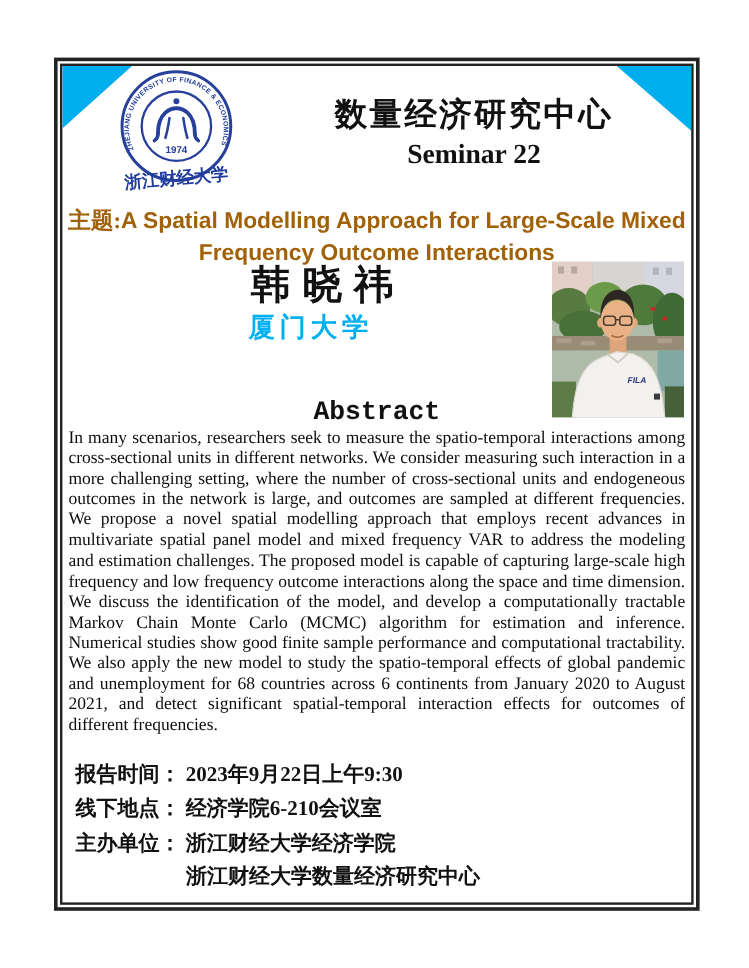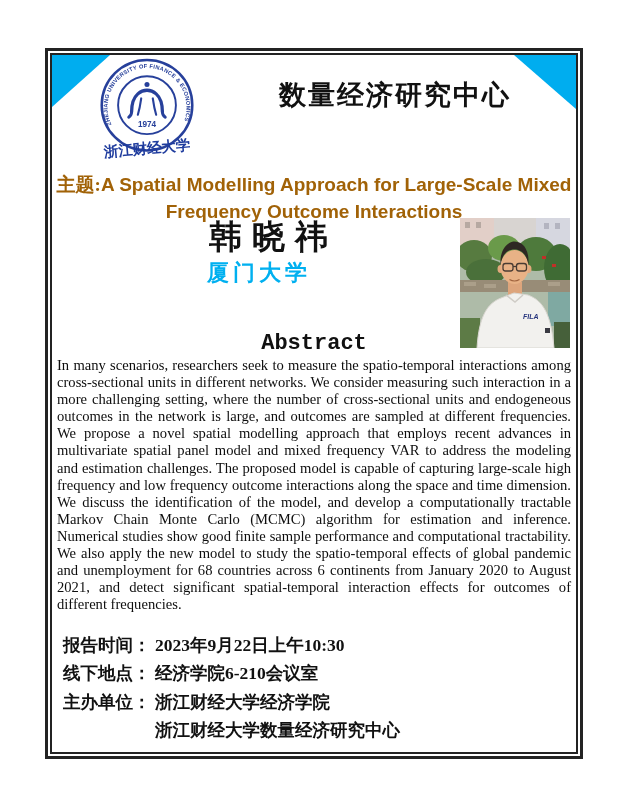--- a/index.html
+++ b/index.html
@@ -64,20 +64,21 @@
           <path d="M 72 57 C 72 60 73.5 61.5 75 62.5" stroke-width="3"></path>
           <path d="M 50 43 C 49 50 48 55 46.5 60" stroke-width="2.2"></path>
           <path d="M 62 43 C 63 50 64 55 65.5 60" stroke-width="2.2"></path>
         </g>
         <text x="56" y="73" text-anchor="middle" font-family="Liberation Sans, sans-serif" font-size="8.5" font-weight="bold" fill="#27409b">1974</text>
         <text x="56" y="100" text-anchor="middle" font-family="Liberation Serif, serif" font-size="15" font-weight="bold" fill="#1f3c9e" transform="rotate(-5 56 95)">浙江财经大学</text>
       </svg>
 
       <div class="header">
         <div class="org-title">数量经济研究中心</div>
+        <div class="seminar">Seminar 22</div>
       </div>
 
       <div class="topic">
         <span class="zh">主题:</span><span>A Spatial Modelling Approach for Large-Scale Mixed</span><br>
         <span>Frequency Outcome Interactions</span>
       </div>
 
       <div class="speaker-name">韩晓祎</div>
       <div class="affiliation" style="color:#00b0f0">厦门大学</div>
 
@@ -120,21 +121,21 @@
         <text x="63" y="101" font-family="Liberation Sans, sans-serif" font-size="7" font-weight="bold" font-style="italic" fill="#27357d">FILA</text>
         <rect x="85" y="110" width="5" height="5" fill="#3a3a42"></rect>
       </svg>
 
       <div class="abs-heading">Abstract</div>
       <div class="abs-body">In many scenarios, researchers seek to measure the spatio-temporal interactions among cross-sectional units in different networks. We consider measuring such interaction in a more challenging setting, where the number of cross-sectional units and endogeneous outcomes in the network is large, and outcomes are sampled at different frequencies. We propose a novel spatial modelling approach that employs recent advances in multivariate spatial panel model and mixed frequency VAR to address the modeling and estimation challenges. The proposed model is capable of capturing large-scale high frequency and low frequency outcome interactions along the space and time dimension. We discuss the identification of the model, and develop a computationally tractable Markov Chain Monte Carlo (MCMC) algorithm for estimation and inference. Numerical studies show good finite sample performance and computational tractability. We also apply the new model to study the spatio-temporal effects of global pandemic and unemployment for 68 countries across 6 continents from January 2020 to August 2021, and detect significant spatial-temporal interaction effects for outcomes of different frequencies.</div>
 
       <div class="meta">
         <div class="meta-row">
           <span class="meta-label">报告时间：</span>
-          <span class="meta-value">2023年9月22日上午10:30</span>
+          <span class="meta-value">2023年9月22日上午9:30</span>
         </div>
         <div class="meta-row">
           <span class="meta-label">线下地点：</span>
           <span class="meta-value">经济学院6-210会议室</span>
         </div>
         <div class="meta-row">
           <span class="meta-label">主办单位：</span>
           <span class="meta-value">浙江财经大学经济学院</span>
         </div>
         <div class="meta-row indent">

